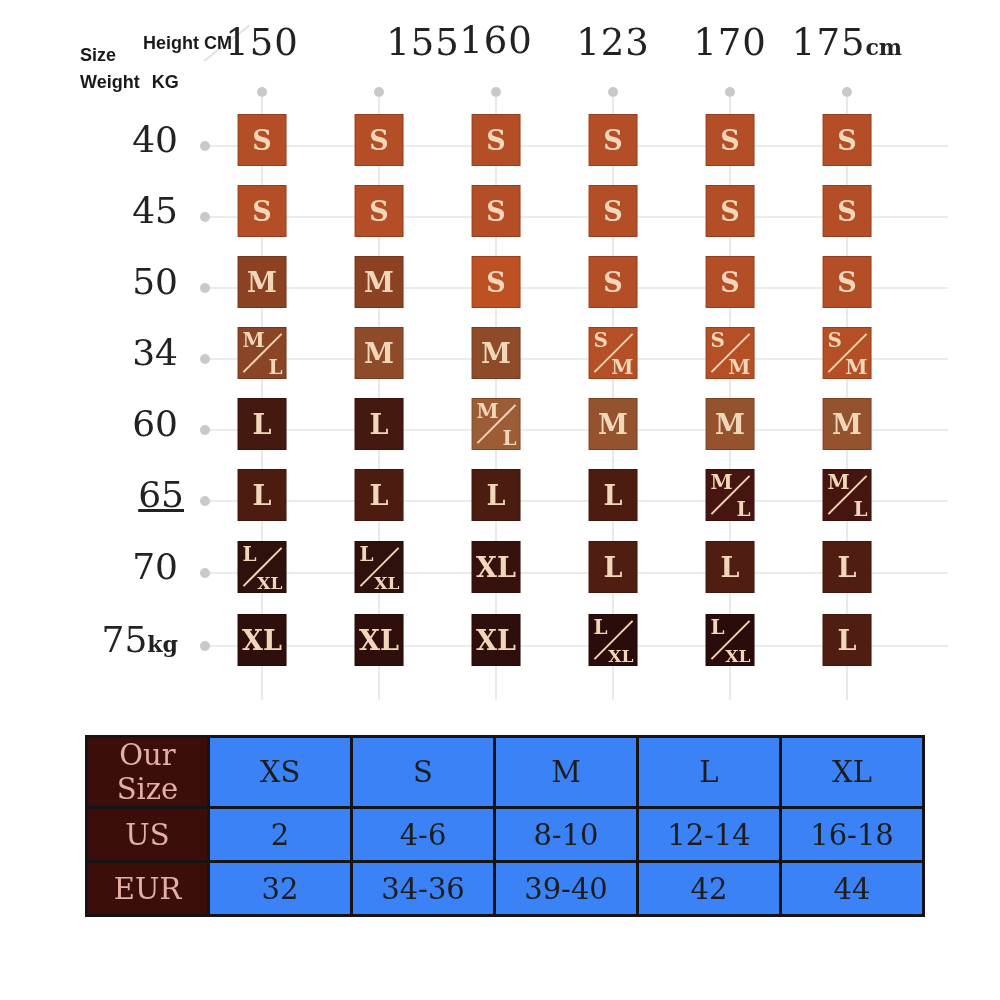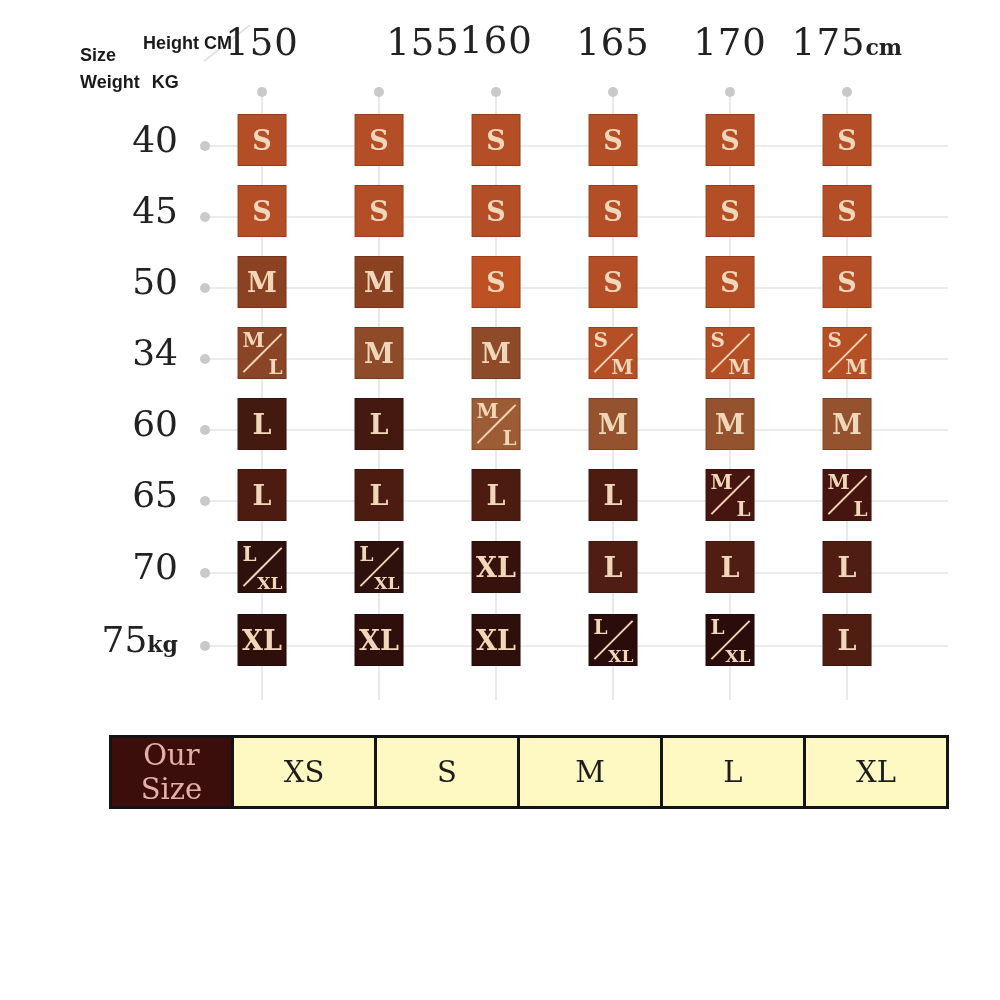--- a/index.html
+++ b/index.html
@@ -39,24 +39,24 @@
   .cell .p1{position:absolute;top:1px;left:5px;font-size:20px;}
   .cell .p2{position:absolute;bottom:0px;right:4px;font-size:20px;}
   .cell .p2.long,.cell .p1.long{font-size:17px;}
   .cell .slash{
     position:absolute;left:50%;top:50%;width:54px;height:2px;background:#eed2b4;
     transform:translate(-50%,-50%) rotate(-45deg);
   }
   
   #conv-table{
     position:absolute;left:85px;top:735px;z-index:2;
-    border-collapse:collapse;table-layout:fixed;margin-left:24px;
+    border-collapse:collapse;table-layout:fixed;
   }
   #conv-table td{
-    border:3px solid #141414;background:#fef9c3;
+    border:3px solid #141414;background:#3b82f6;
     text-align:center;vertical-align:middle;
     font-size:29px;color:#1d1d1d;height:51px;padding:0;
   }
   #conv-table td.dark{background:#3c0e0b;color:#e3afa7;}
 </style>
 </head>
 <body>
 
 <div id="size-grid">
   <svg id="lattice" width="1000" height="720">
@@ -90,31 +90,31 @@
       <circle cx="205" cy="646" r="5" fill="#c9c9c9"></circle>
     </svg>
   <div id="corner-divider"></div>
   <div class="corner-label" style="left:143px;top:33px;">Height CM</div>
   <div class="corner-label" style="left:80px;top:45px;">Size</div>
   <div class="corner-label" style="left:80px;top:72px;text-align:center;"><span>Weight</span><span class="sub">KG</span></div>
   <div id="col-headers">
       <div class="col-header" style="left: 262px; top: 24px;">150</div>
       <div class="col-header" style="left: 379px; top: 24px; margin-left: 44px;">155</div>
       <div class="col-header" style="left: 496px; top: 22px;">160</div>
-      <div class="col-header" style="left: 613px; top: 24px;">165</div>
+      <div class="col-header" style="left: 613px; top: 24px;">123</div>
       <div class="col-header" style="left: 730px; top: 24px;">170</div>
       <div class="col-header" style="left: 847px; top: 24px;">175<span class="unit">cm</span></div>
     </div>
   <div id="row-labels">
       <div class="row-label" style="left: 178px; top: 140px;">40</div>
       <div class="row-label" style="left: 178px; top: 211px;">45</div>
       <div class="row-label" style="left: 178px; top: 282px;">50</div>
       <div class="row-label" style="left: 178px; top: 353px;">34</div>
       <div class="row-label" style="left: 178px; top: 424px;">60</div>
-      <div class="row-label" style="left: 178px; top: 495px;">65</div>
+      <div class="row-label" style="left: 184px; top: 495px; text-decoration: underline;">65</div>
       <div class="row-label" style="left: 178px; top: 567px;">70</div>
       <div class="row-label" style="left: 178px; top: 640px;">75<span class="unit">kg</span></div>
     </div>
   <div id="cells">
       <div class="cell" style="left: 262px; top: 140px; background: rgb(180, 78, 38);">
         <span>S</span>
       </div>
       <div class="cell" style="left: 379px; top: 140px; background: rgb(180, 78, 38);">
         <span>S</span>
       </div>
@@ -292,14 +292,30 @@
   </colgroup>
   <tbody id="conv-body">
       <tr>
         <td class="dark">Our Size</td>
         <td>XS</td>
         <td>S</td>
         <td>M</td>
         <td>L</td>
         <td>XL</td>
       </tr>
+      <tr>
+        <td class="dark">US</td>
+        <td>2</td>
+        <td>4-6</td>
+        <td>8-10</td>
+        <td>12-14</td>
+        <td>16-18</td>
+      </tr>
+      <tr>
+        <td class="dark">EUR</td>
+        <td>32</td>
+        <td>34-36</td>
+        <td>39-40</td>
+        <td>42</td>
+        <td>44</td>
+      </tr>
     </tbody>
 </table>
 
 </body></html>

